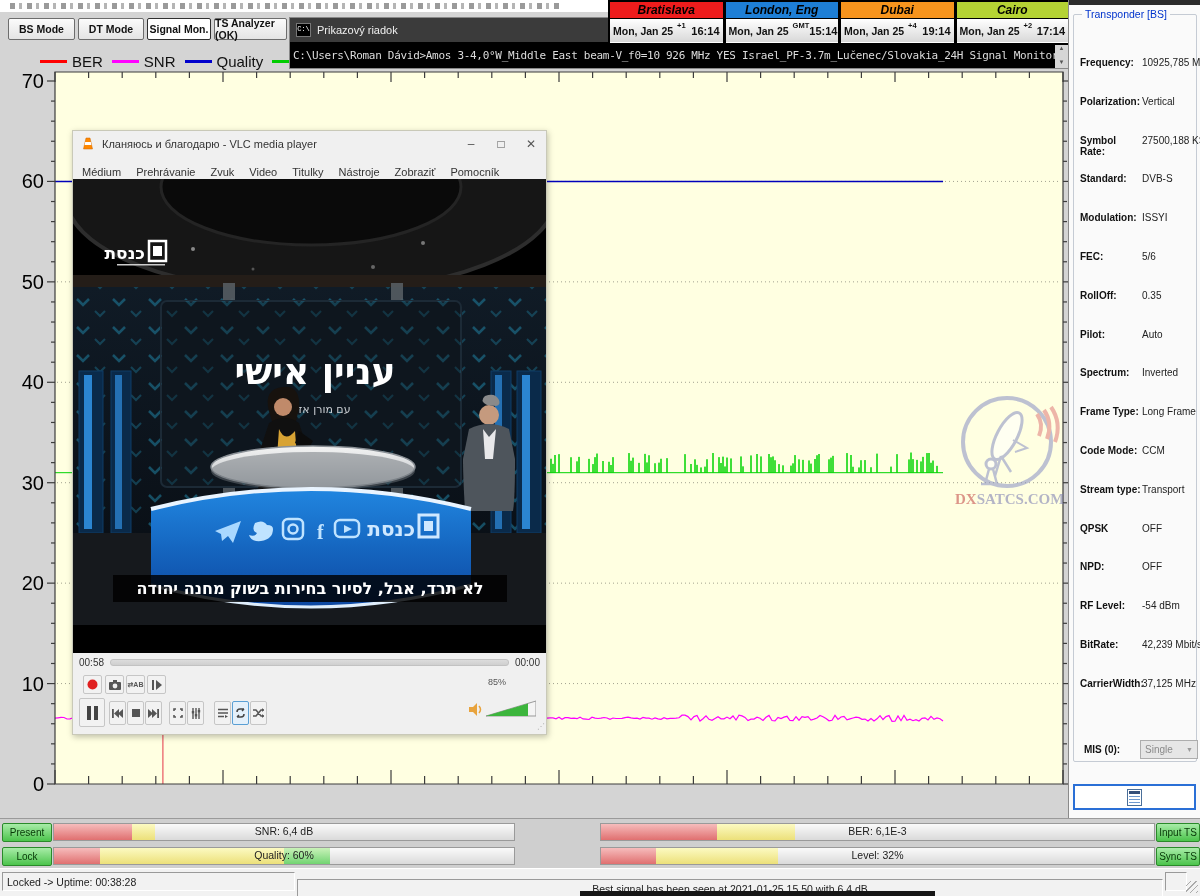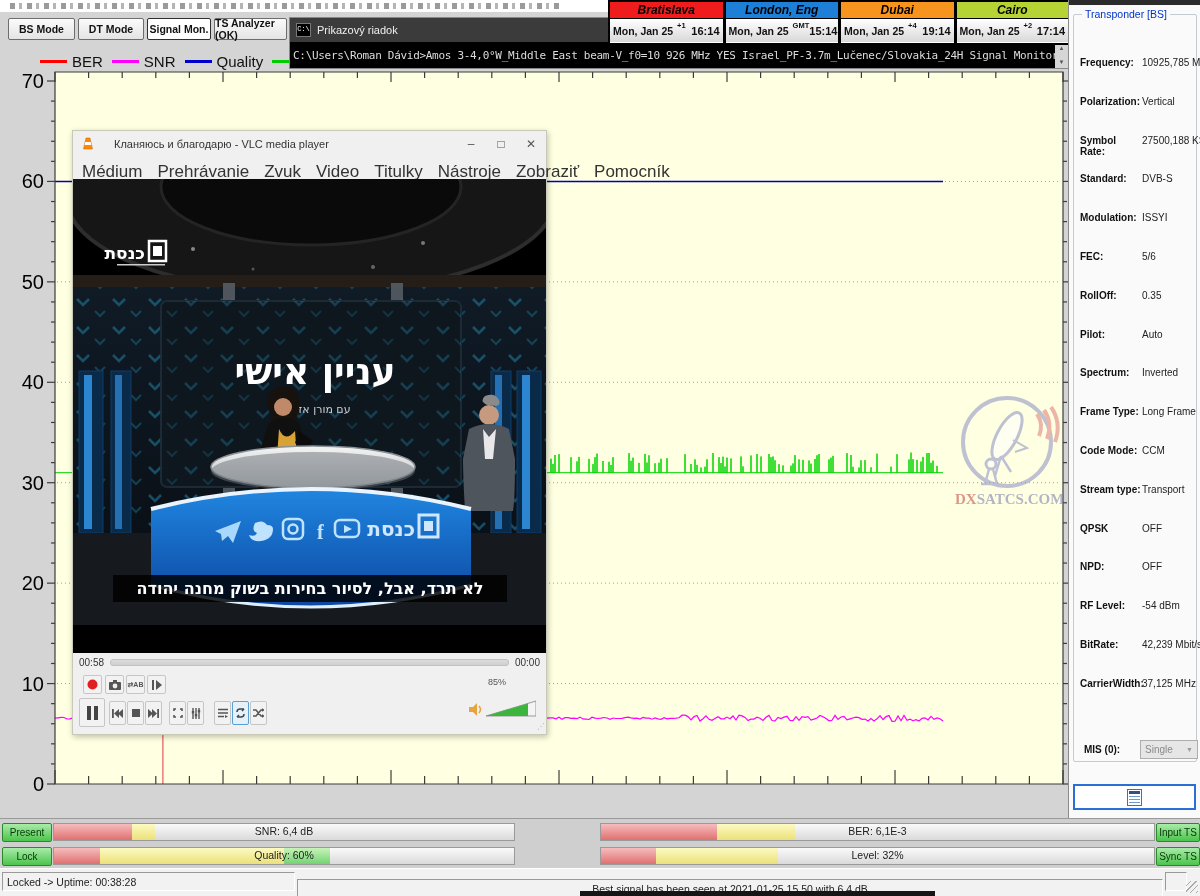--- a/index.html
+++ b/index.html
@@ -75,25 +75,25 @@
     border:2px solid #2a6fd6;display:flex;align-items:center;justify-content:center;z-index:7;box-sizing:border-box;}
   #ts-button-icon{width:13px;height:15px;border:1px solid #4a6f9a;background:#fff;position:relative;}
   #ts-button-icon:before{content:"";position:absolute;left:1px;top:1px;right:1px;height:3px;background:#35507a;}
   #ts-button-icon:after{content:"";position:absolute;left:1px;top:6px;right:1px;height:7px;
     background:repeating-linear-gradient(#6f9ad0 0 1px,transparent 1px 3px);}
 
   
   #vlc{left:72px;top:130px;width:473px;height:603px;background:#f0f0f0;z-index:10;
     border:1px solid #c9c9b8;box-sizing:content-box;box-shadow:1px 2px 6px rgba(0,0,0,.25);}
   #vlc-titlebar{height:26px;display:flex;align-items:center;padding-left:8px;background:#f0f0f0;}
-  #vlc-title{font-size:11px;color:#333;margin-left:19px;flex:1;white-space:nowrap;overflow:hidden;}
+  #vlc-title{font-size:11px;color:#333;margin-left:7px;flex:1;white-space:nowrap;overflow:hidden;}
   .win-btn{width:30px;height:26px;display:flex;align-items:center;justify-content:center;
     font-size:12px;color:#555;}
   #vlc-menubar{height:22px;display:flex;align-items:center;padding-left:9px;gap:15px;background:#f0f0f0;}
-  .menu-item{font-size:17px;color:#333;margin-top:8px;}
+  .menu-item{font-size:11px;color:#333;margin-top:8px;}
   #vlc-video{height:474px;background:#000;position:relative;overflow:hidden;}
   #vlc-seek{height:18px;display:flex;align-items:center;padding:0 6px;gap:6px;}
   .vlc-time{font-size:10px;color:#333;}
   #seek-track{flex:1;height:5px;background:linear-gradient(#dcdcdc,#cfcfcf);border-radius:3px;border:1px solid #c2c2c2;}
   #vlc-controls{height:61px;position:relative;}
   .vbtn{position:absolute;background:#f2f2f2;border:1px solid #c6c6c6;border-radius:2px;
     display:flex;align-items:center;justify-content:center;box-sizing:border-box;}
   .vbtn svg{display:block;}
   #btn-loop{border:1px solid #5a9fd4;background:#e4f0fa;}
   #vol-pct{position:absolute;font-size:9px;color:#555;}

